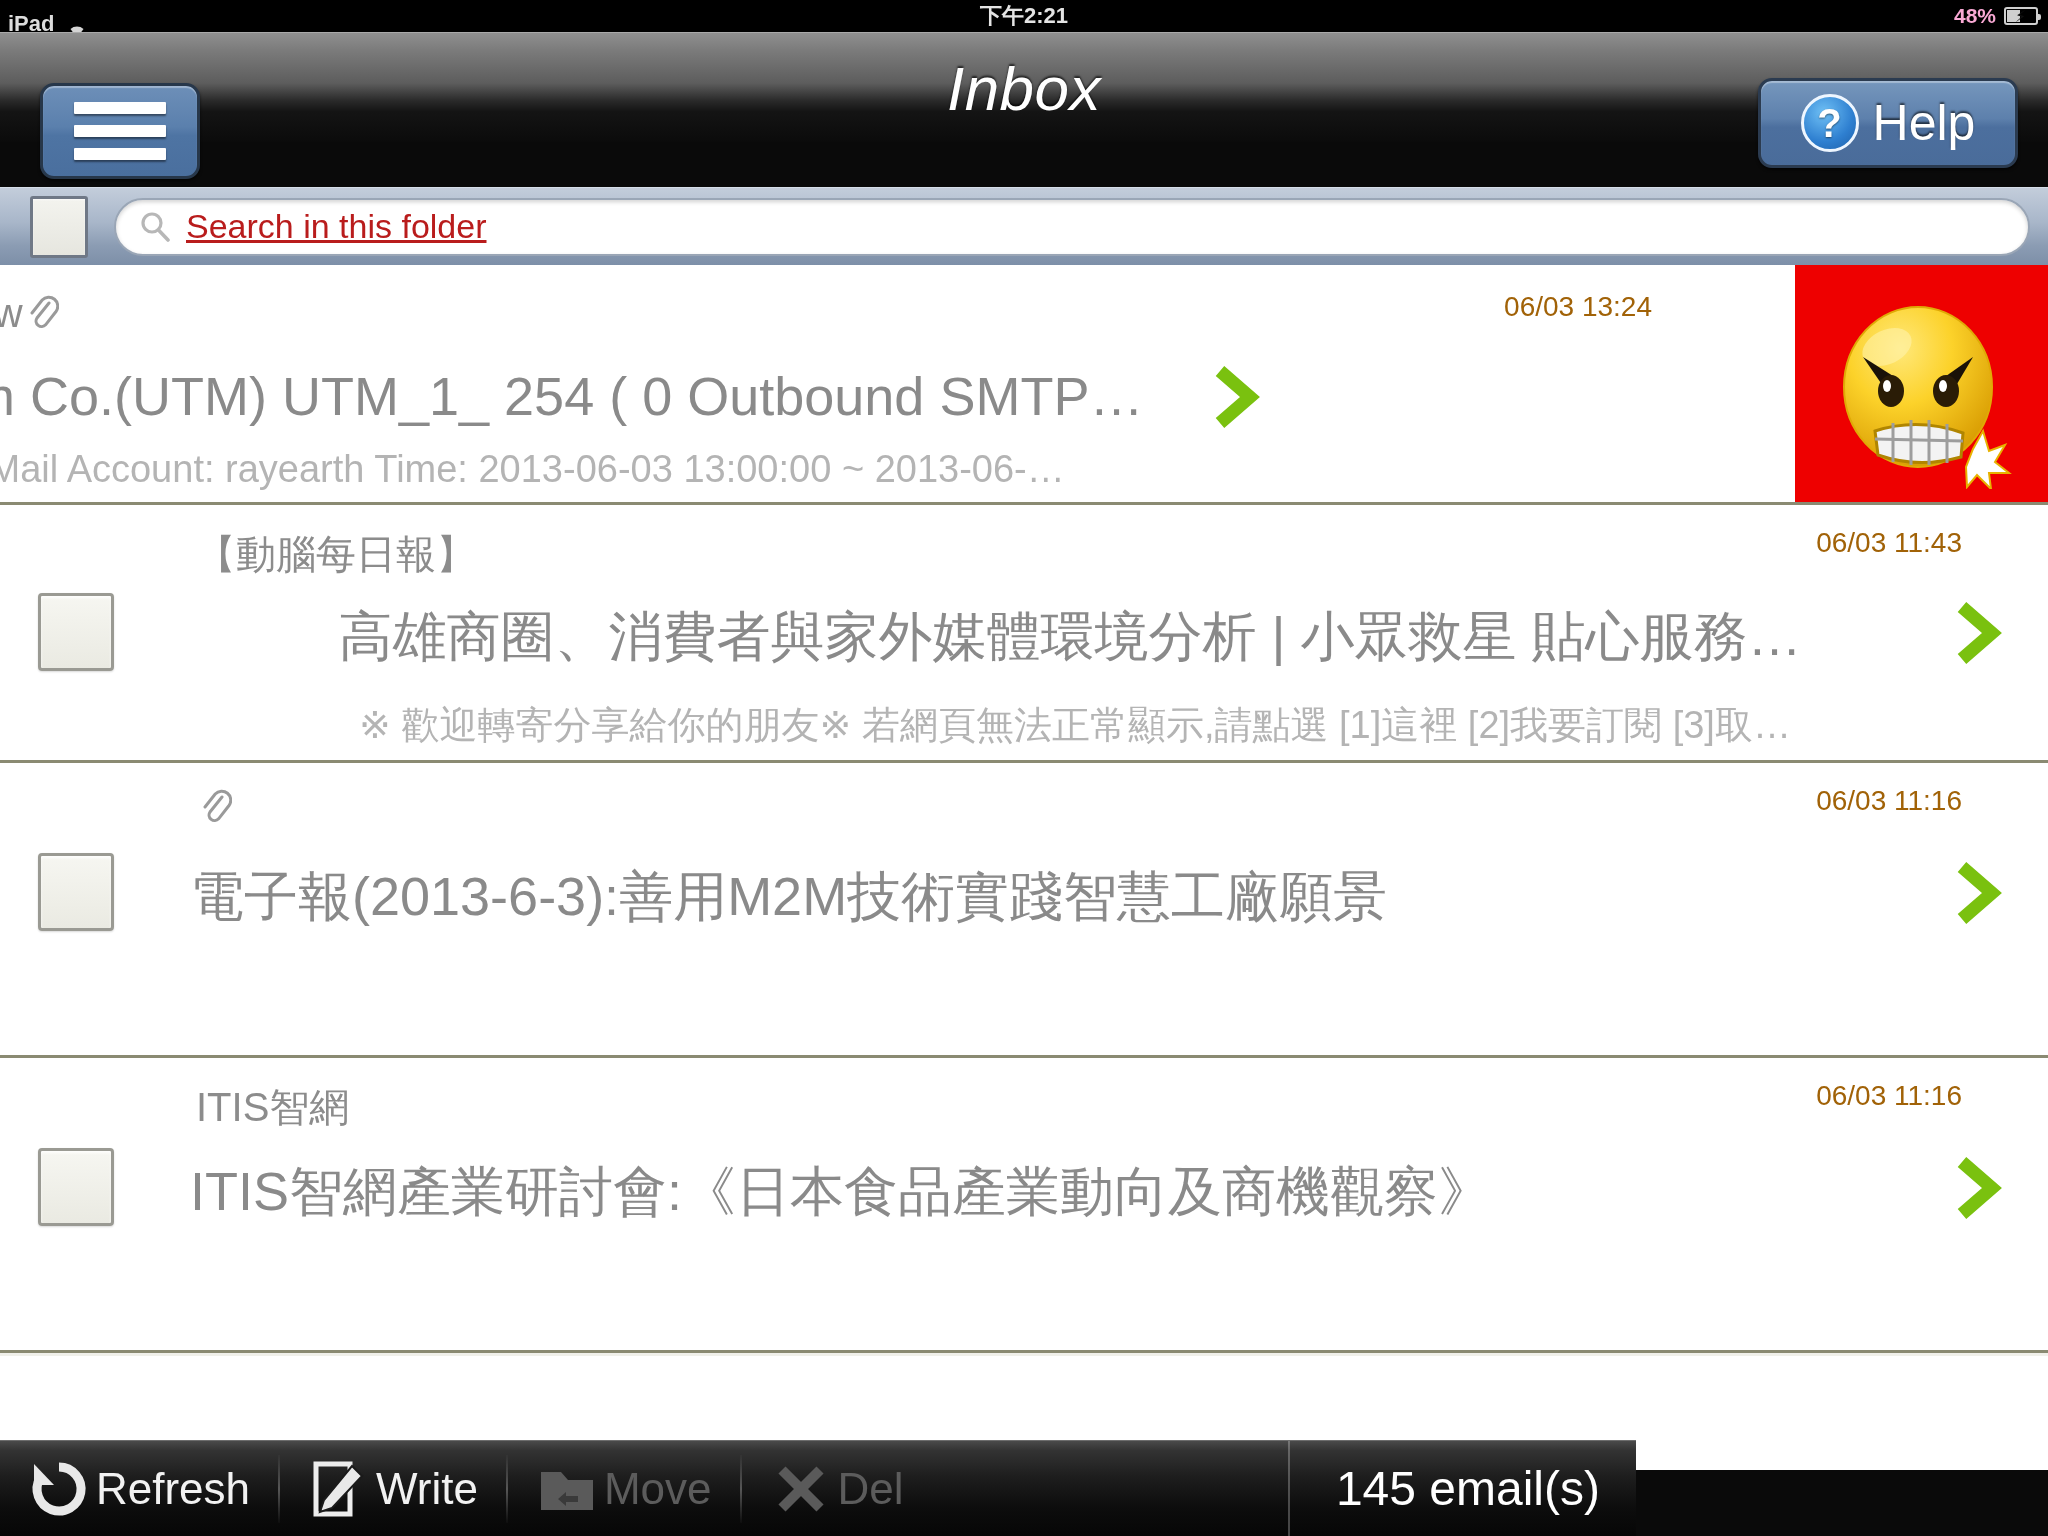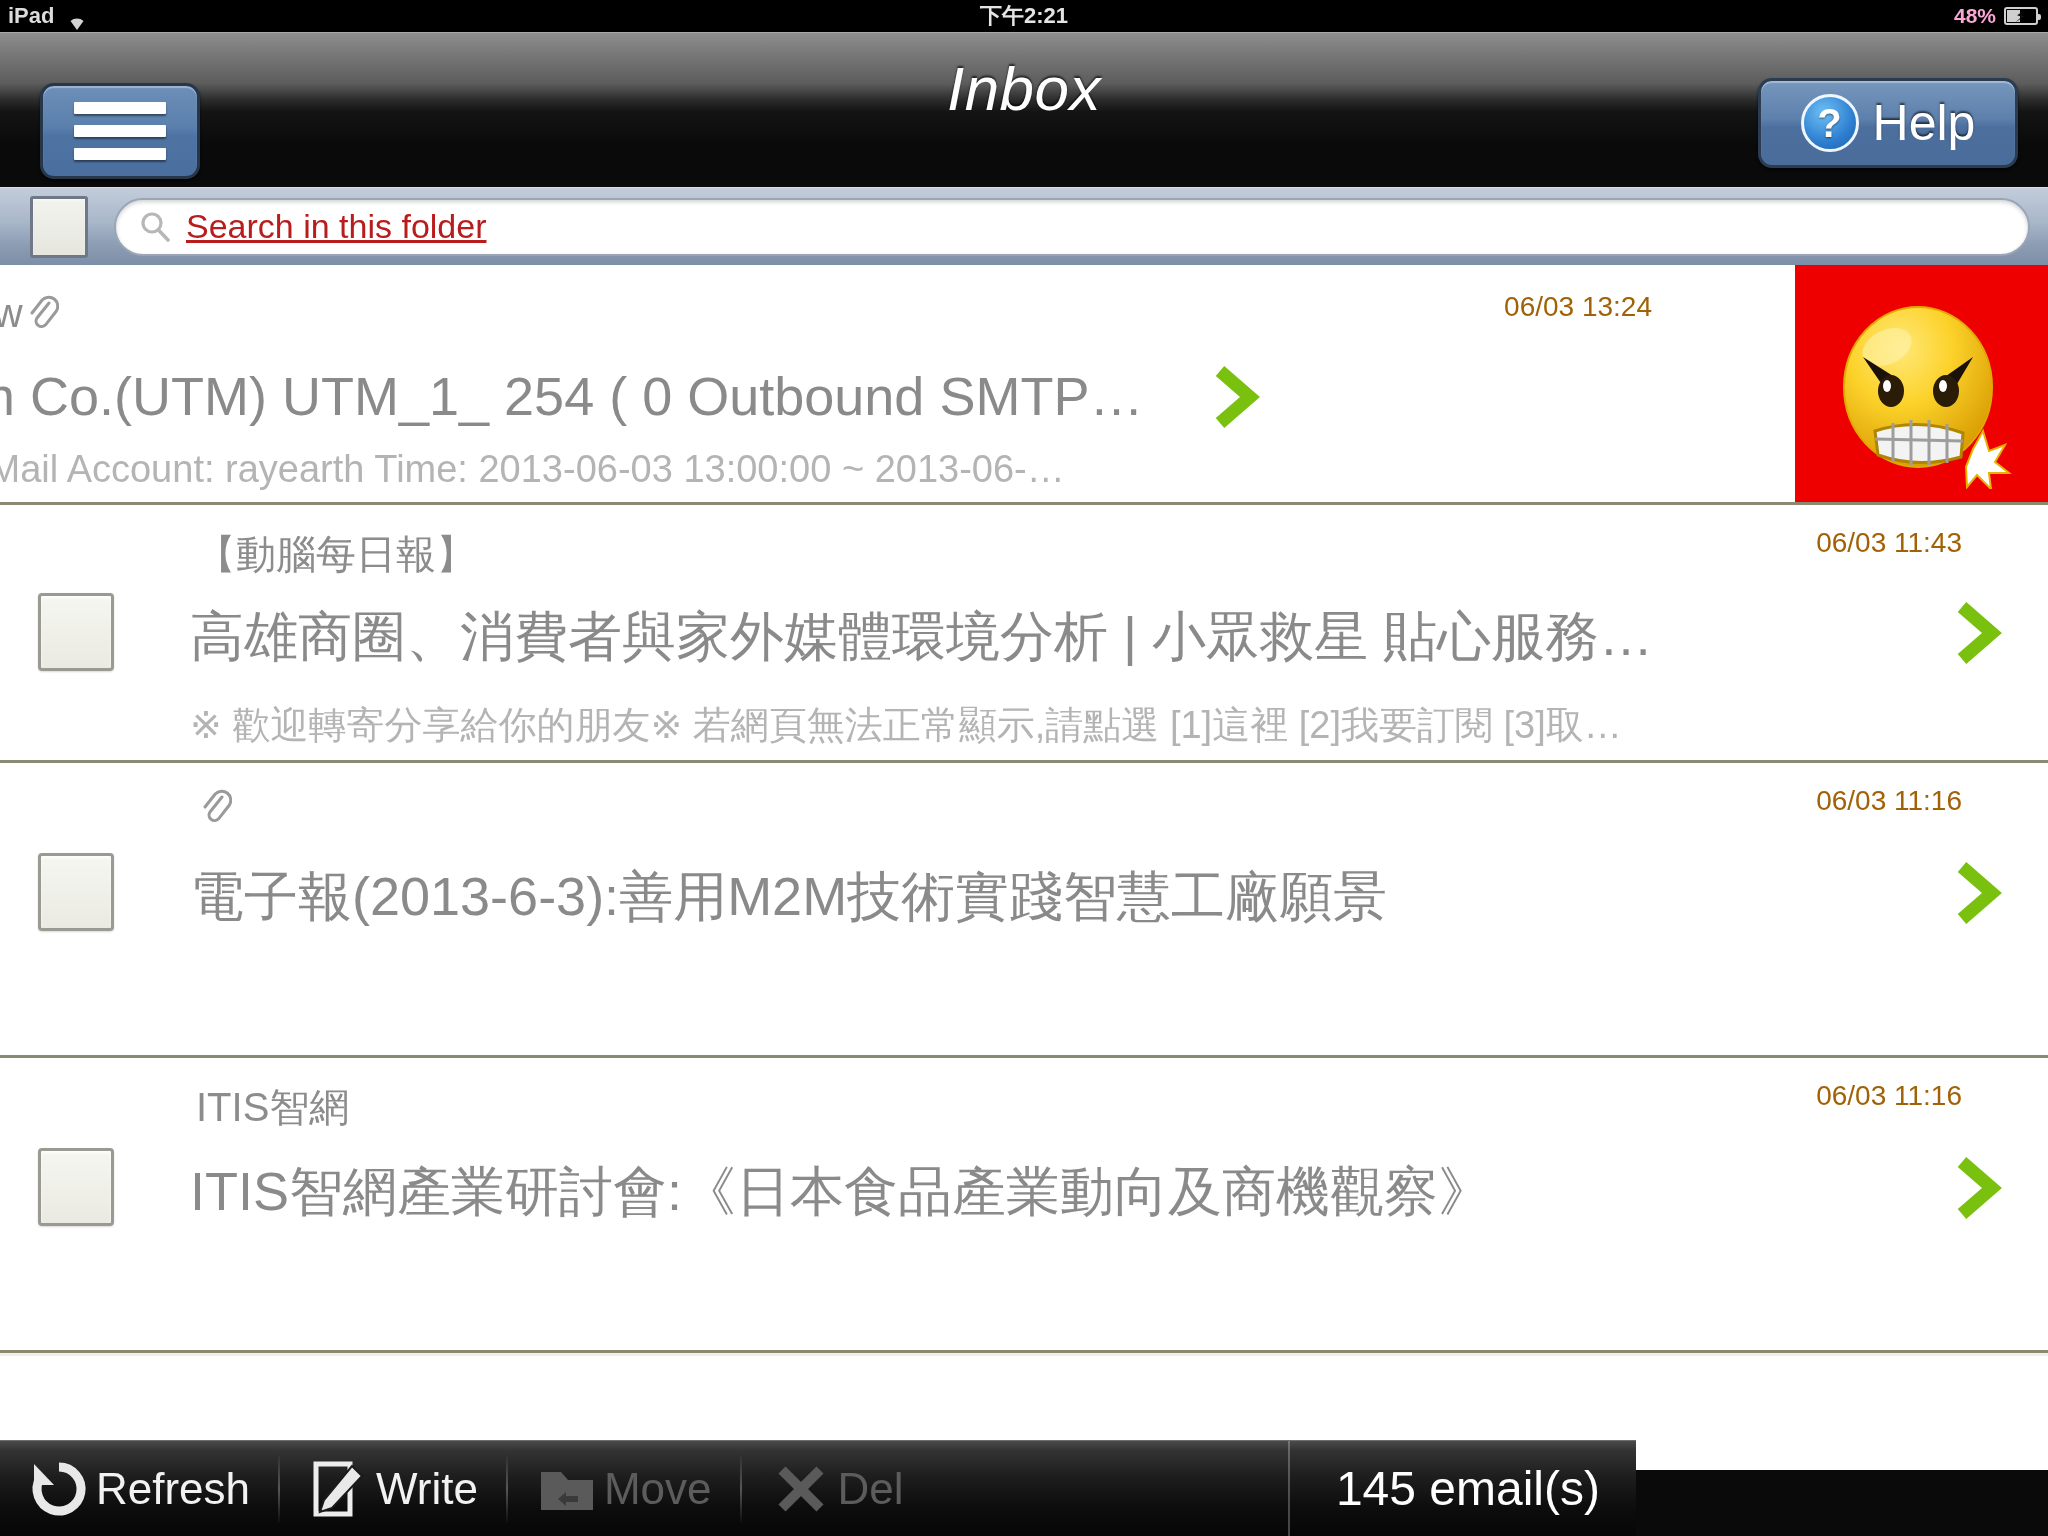--- a/index.html
+++ b/index.html
@@ -23,21 +23,21 @@
   
   .statusbar {
     position: absolute; top: 0; left: 0;
     width: 2048px; height: 32px;
     background: #000;
     color: #d8d8d8;
     font-size: 22px;
     line-height: 32px;
   }
   .sb-left {
-    position: absolute; left: 8px; top: 0;
+    position: absolute; left: 8px; top: 8px;
     display: flex; align-items: center; gap: 10px;
     height: 32px;
   }
   .sb-device { font-weight: bold; font-size: 22px; color: #dcdcdc; }
   .wifi-icon { display: inline-block; width: 26px; height: 20px; position: relative; top: 2px; }
   .sb-center {
     position: absolute; left: 0; right: 0; top: 0;
     text-align: center; font-weight: bold; font-size: 22px; color: #e4e4e4;
   }
   .sb-right {
@@ -362,21 +362,21 @@
             <line x1="106" y1="121" x2="106" y2="166" stroke="#9d9d9d" stroke-width="3"></line>
             <line x1="124" y1="125" x2="124" y2="164" stroke="#9d9d9d" stroke-width="3"></line>
             <line x1="52" y1="140" x2="140" y2="142" stroke="#9d9d9d" stroke-width="3"></line>
 
             <path d="M150 150 L160 132 L166 152 L182 146 L172 163 L186 174 L166 174 L168 190 L154 176 L144 188 L143 168 Z" fill="#ffffff" stroke="#e8b200" stroke-width="2"></path>
           </svg>
         </div>
       </div>
     </div>
 
-    <div class="mailrow" style="height:258px;">
+    <div class="mailrow" style="height:258px;text-align:center;">
       <div class="rowcontent">
         <div class="row-check" style="left:38px; top:88px;"></div>
         <div class="row-sender" style="left:196px; top:22px;">
           <span>【動腦每日報】</span>
         </div>
         <div class="row-date" style="right:86px; top:22px;">06/03 11:43</div>
         <div class="row-subject" style="left:190px; top:96px; width:1760px;">高雄商圈、消費者與家外媒體環境分析 | 小眾救星 貼心服務…</div>
         <div class="chev" style="left:1950px; top:96px;">
           <svg viewBox="0 0 54 64" width="54" height="64">
             <path d="M12 6 L42 32 L12 58" fill="none" stroke="#7ac10f" stroke-width="13" stroke-linecap="butt" stroke-linejoin="miter"></path>

